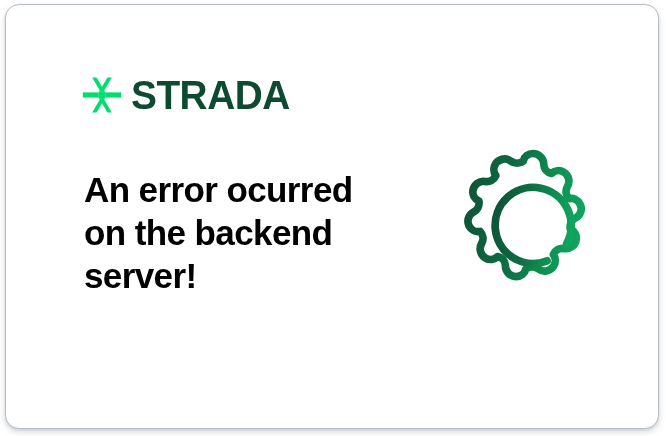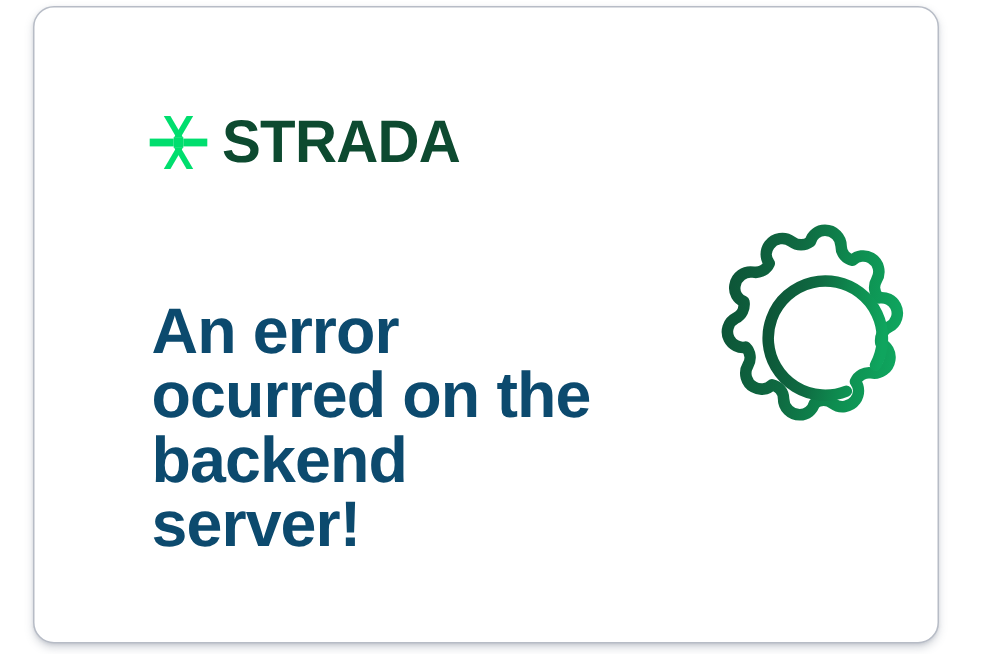--- a/index.html
+++ b/index.html
@@ -7,23 +7,23 @@
     padding: 0;
     background: #ffffff;
     width: 666px;
     height: 436px;
     overflow: hidden;
     font-family: "Liberation Sans", sans-serif;
   }
 
   #card {
     position: absolute;
-    left: 22px;
+    left: 5px;
     top: 4px;
-    width: 604px;
+    width: 654px;
     height: 425px;
     background: #ffffff;
     border: 1px solid #b7bcc6;
     border-radius: 14px;
     box-sizing: border-box;
     box-shadow: 0 3px 6px rgba(120,128,145,0.30), 0 1px 2px rgba(120,128,145,0.18);
     overflow: hidden;
   }
 
   
@@ -56,25 +56,24 @@
   }
 
   
   #message {
     position: absolute;
     left: 78px;
     top: 163px;
     width: 300px;
     font-family: "Liberation Sans", sans-serif;
     font-weight: bold;
-    font-size: 43px;
+    font-size: 35px;
     line-height: 43px;
     letter-spacing: -0.6px;
-    color: #0c4a6e;
-    margin-top: 32px;
+    color: #000000;
   }
 
   
   #gear {
     position: absolute;
     left: 446px;
     top: 140px;
     width: 162px;
     height: 162px;
     display: block;

